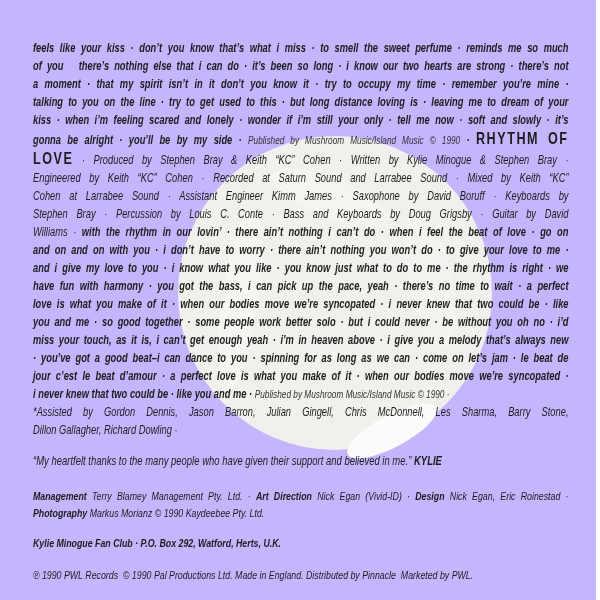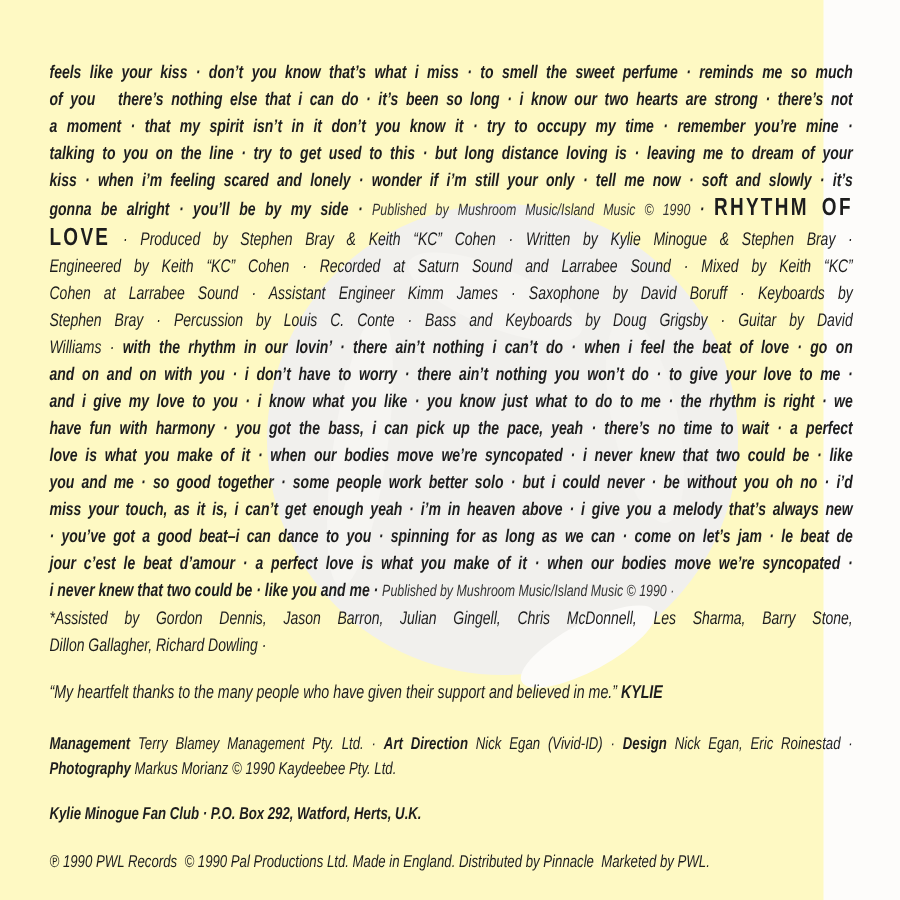--- a/index.html
+++ b/index.html
@@ -1,17 +1,17 @@
 <!DOCTYPE html>
 <html><head>
 <meta charset="utf-8">
 <style>
   html,body{margin:0;padding:0;}
   body{width:600px;height:600px;overflow:hidden;background:#fdfcfa;}
-  .page{position:relative;width:549px;height:600px;background:#fef9c3;
+  .page{position:relative;width:596px;height:600px;background:#c4b5fd;
         font-family:"Liberation Sans","DejaVu Sans",sans-serif;color:#1d1d1d;}
   .wm{position:absolute;left:0;top:0;z-index:0;}
   .block{position:absolute;left:33px;width:700px;transform:scaleX(0.765);
          transform-origin:0 0;z-index:1;}
   .line{text-align:justify;text-align-last:left;white-space:normal;}
   .line.just{text-align-last:justify;}
   .main{top:39px;}
   .main .line{font-size:12.2px;line-height:18px;}
   .quote{top:452px;}
   .quote .line{font-size:12.4px;line-height:18px;}

